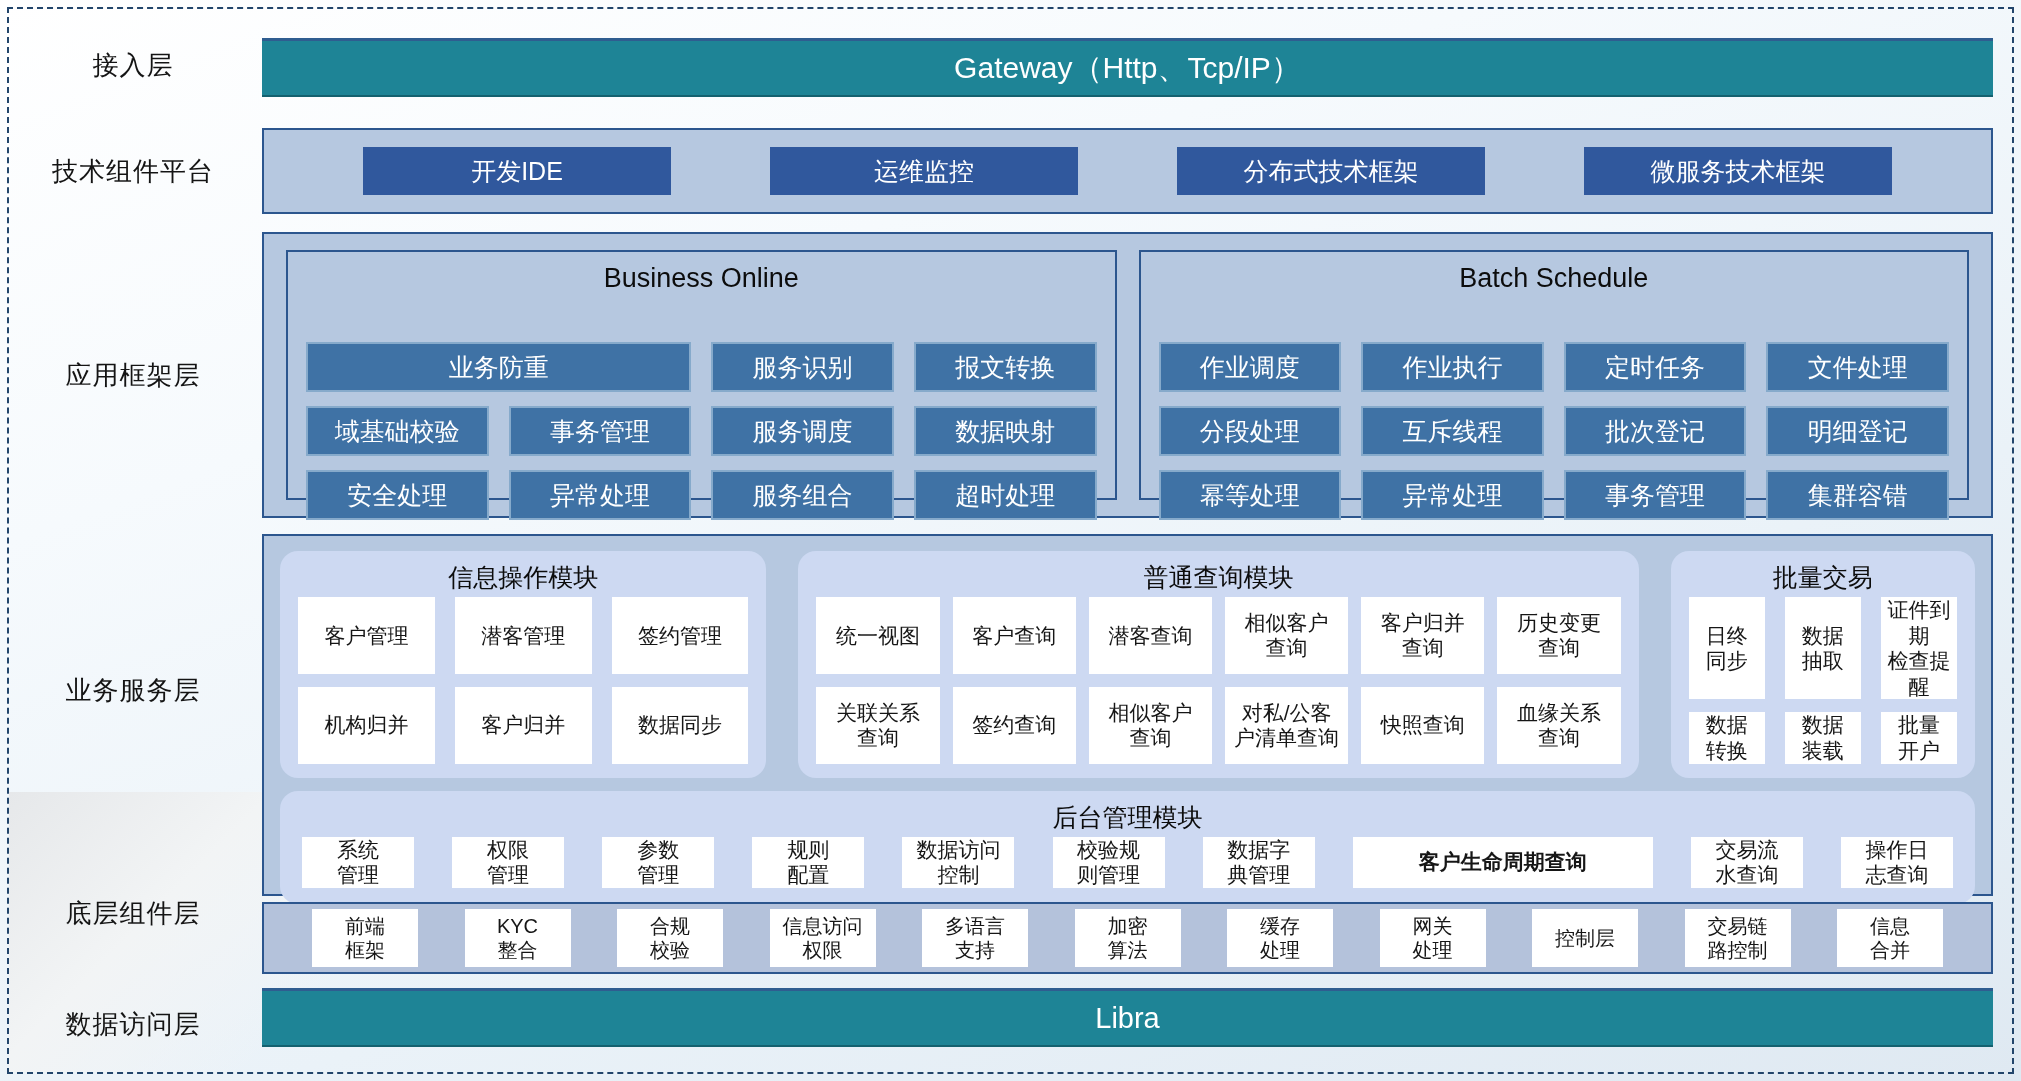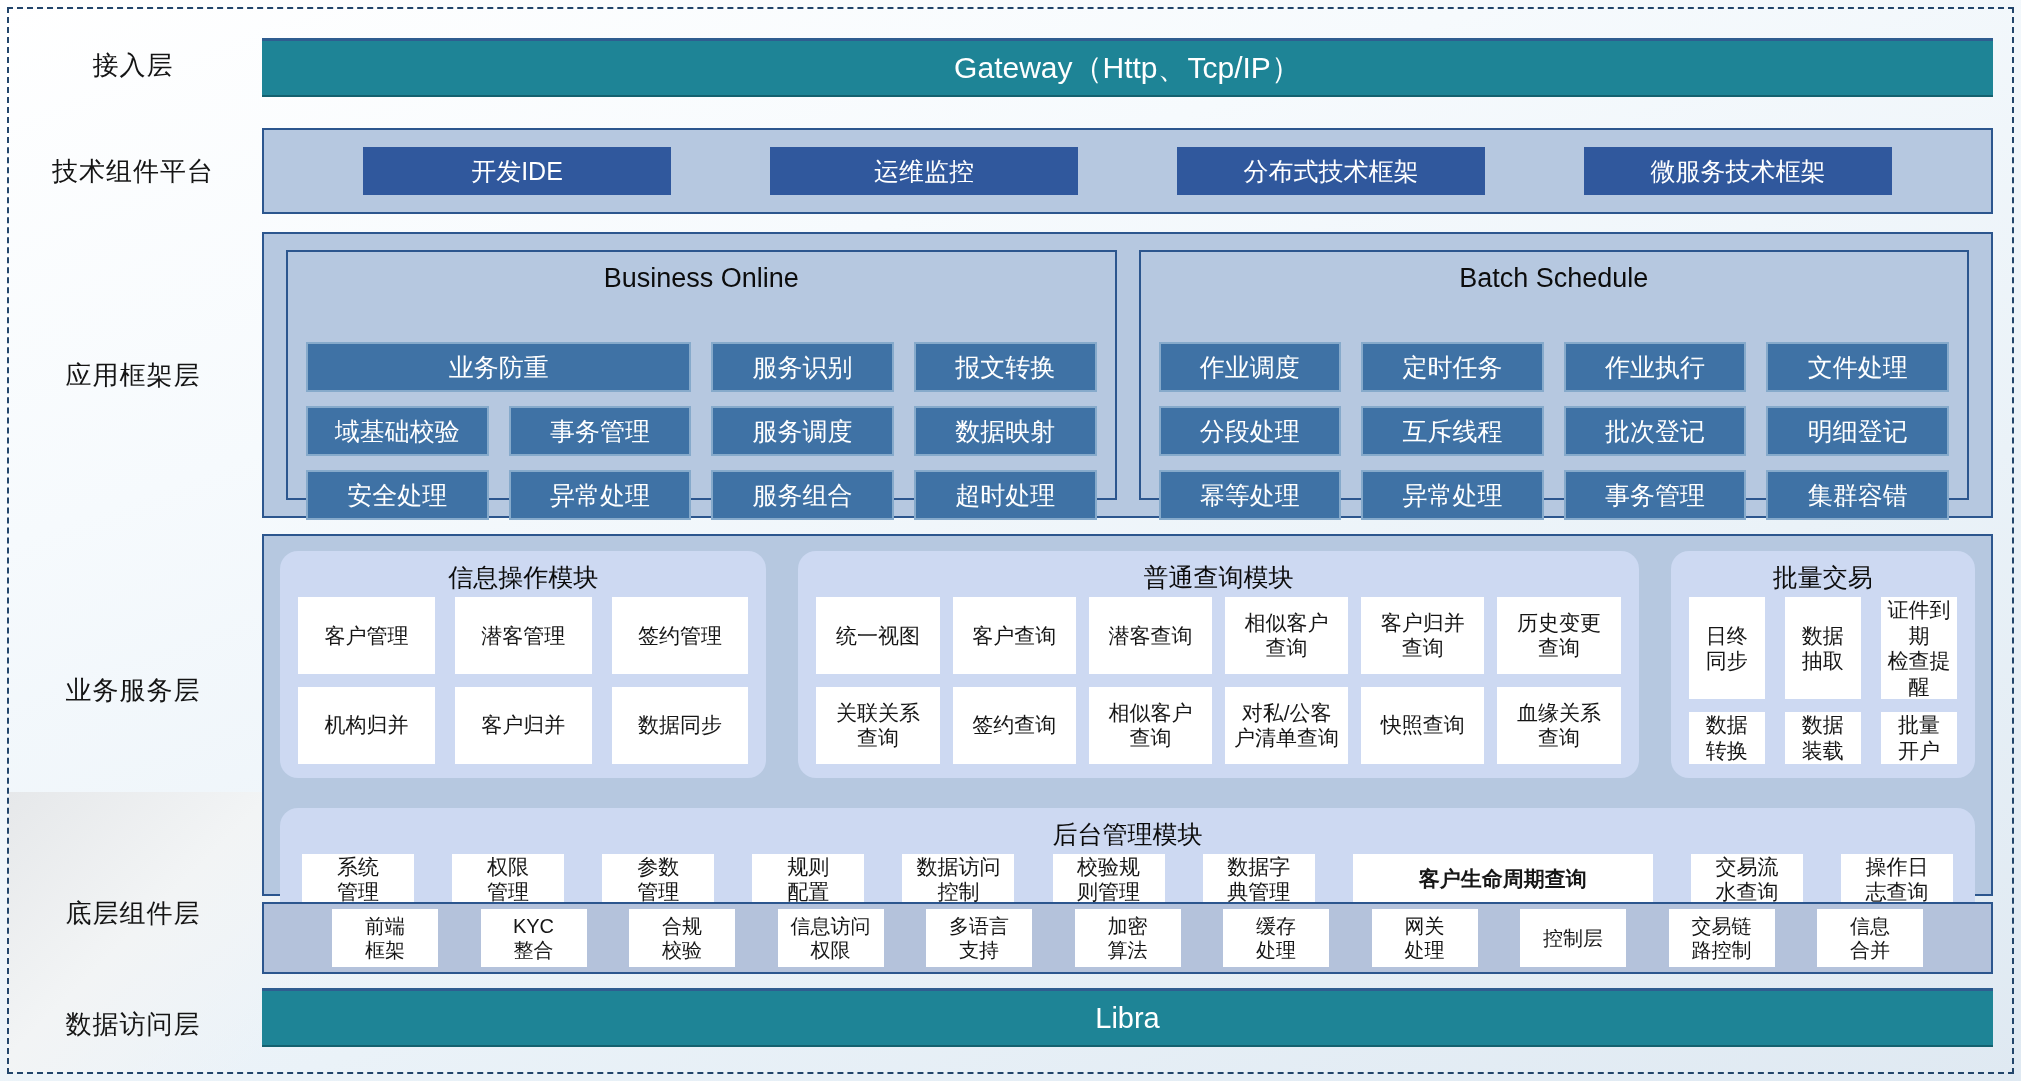--- a/index.html
+++ b/index.html
@@ -46,26 +46,26 @@
   .module.query{flex:875 1 0;}
   .module.batchx{flex:292 1 0;}
   .module-title{text-align:center;font-size:25px;color:#0c0c0c;height:40px;line-height:40px;}
   .module-grid{display:grid;gap:13px 20px;flex:1;}
   .g3{grid-template-columns:repeat(3,1fr);}
   .g6{grid-template-columns:repeat(6,1fr);gap:13px 13px;}
   .btn-white{
     background:#ffffff;color:#161616;font-size:21px;line-height:1.22;
     display:flex;align-items:center;justify-content:center;text-align:center;white-space:pre-line;
   }
-  .module.admin{height:118px;margin-top:17px;}
+  .module.admin{height:118px;}
   .admin-row{display:flex;justify-content:space-between;align-items:stretch;flex:1;padding:0 4px 2px;}
   .admin-row .btn-white{width:112px;}
   .admin-row .btn-white.w-wide{width:300px;font-weight:bold;}
   
-  .panel.bottomc{top:902px;height:72px;background:#B4C2DB;display:flex;align-items:center;justify-content:space-between;padding:0 68px;}
+  .panel.bottomc{top:902px;height:72px;background:#B4C2DB;display:flex;align-items:center;justify-content:space-between;padding:0 48px;}
   .panel.bottomc .btn-white{width:106px;height:58px;font-size:20px;}
 </style>
 </head>
 <body>
 
 <div class="page">
   <div class="texture"></div>
   <div class="frame"></div>
 
   <div class="layer-label" style="top:65px">接入层</div>
@@ -98,22 +98,22 @@
         <div class="btn-steel">安全处理</div>
         <div class="btn-steel">异常处理</div>
         <div class="btn-steel">服务组合</div>
         <div class="btn-steel">超时处理</div>
       </div>
     </div>
     <div class="section">
       <div class="section-title">Batch Schedule</div>
       <div class="section-grid">
         <div class="btn-steel">作业调度</div>
+        <div class="btn-steel">作业执行</div>
         <div class="btn-steel">定时任务</div>
-        <div class="btn-steel">作业执行</div>
         <div class="btn-steel">文件处理</div>
         <div class="btn-steel">分段处理</div>
         <div class="btn-steel">互斥线程</div>
         <div class="btn-steel">批次登记</div>
         <div class="btn-steel">明细登记</div>
         <div class="btn-steel">幂等处理</div>
         <div class="btn-steel">异常处理</div>
         <div class="btn-steel">事务管理</div>
         <div class="btn-steel">集群容错</div>
       </div>

